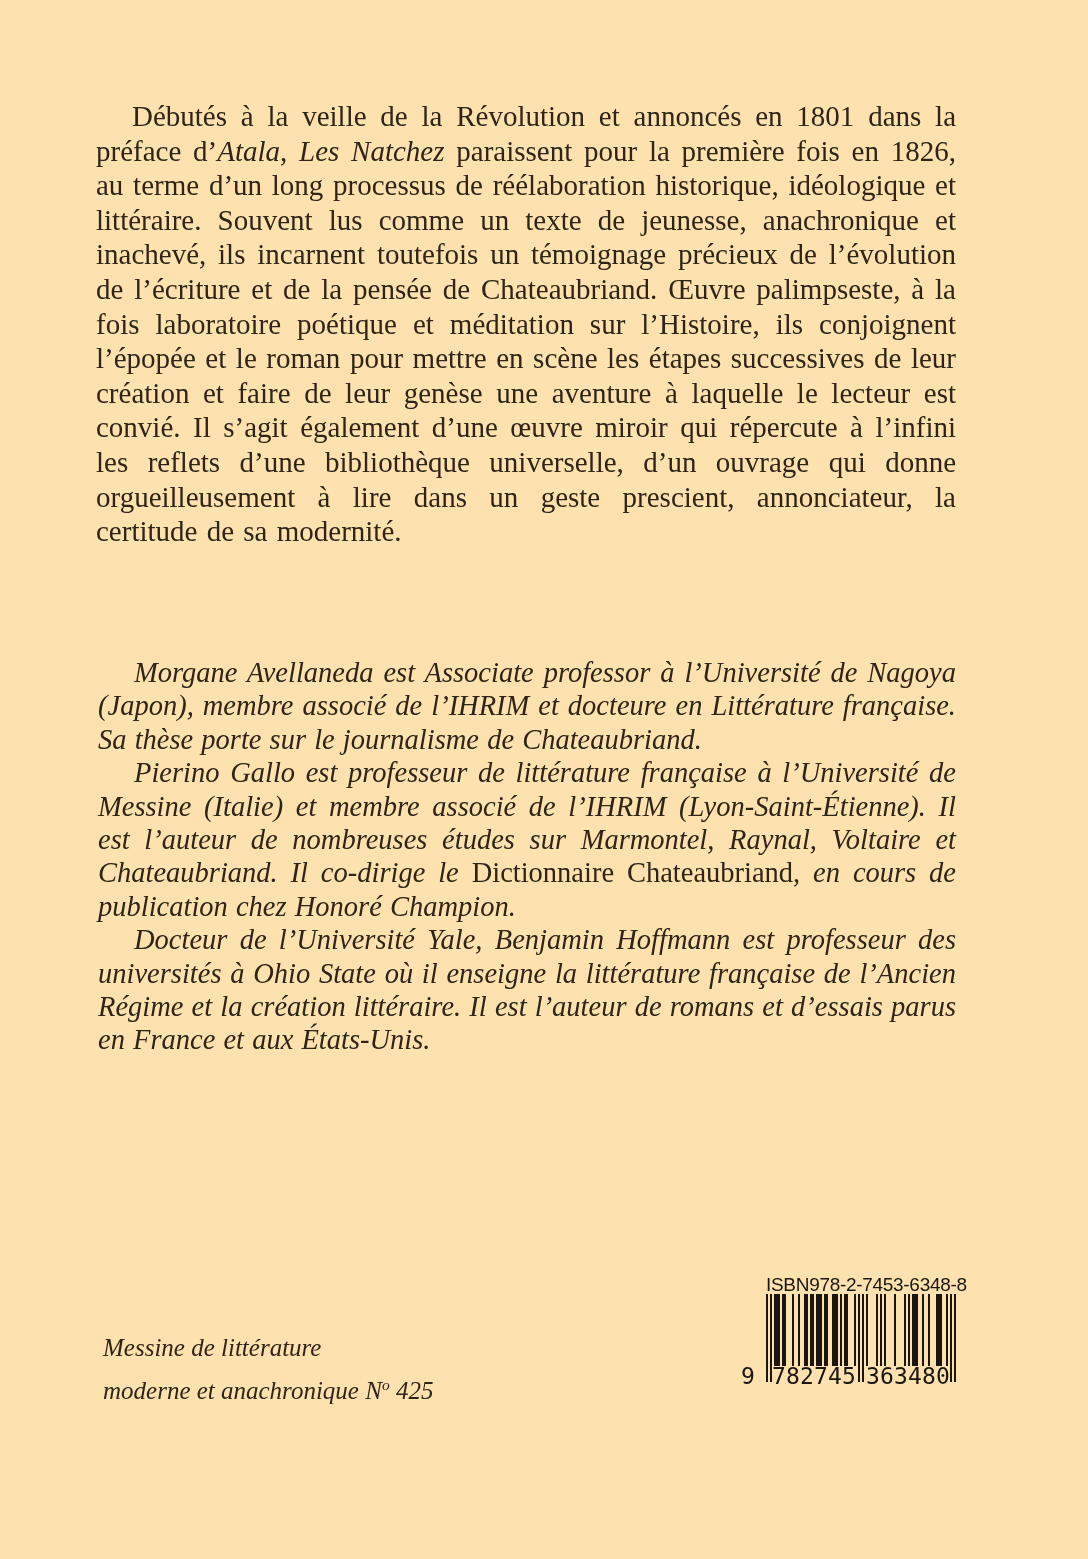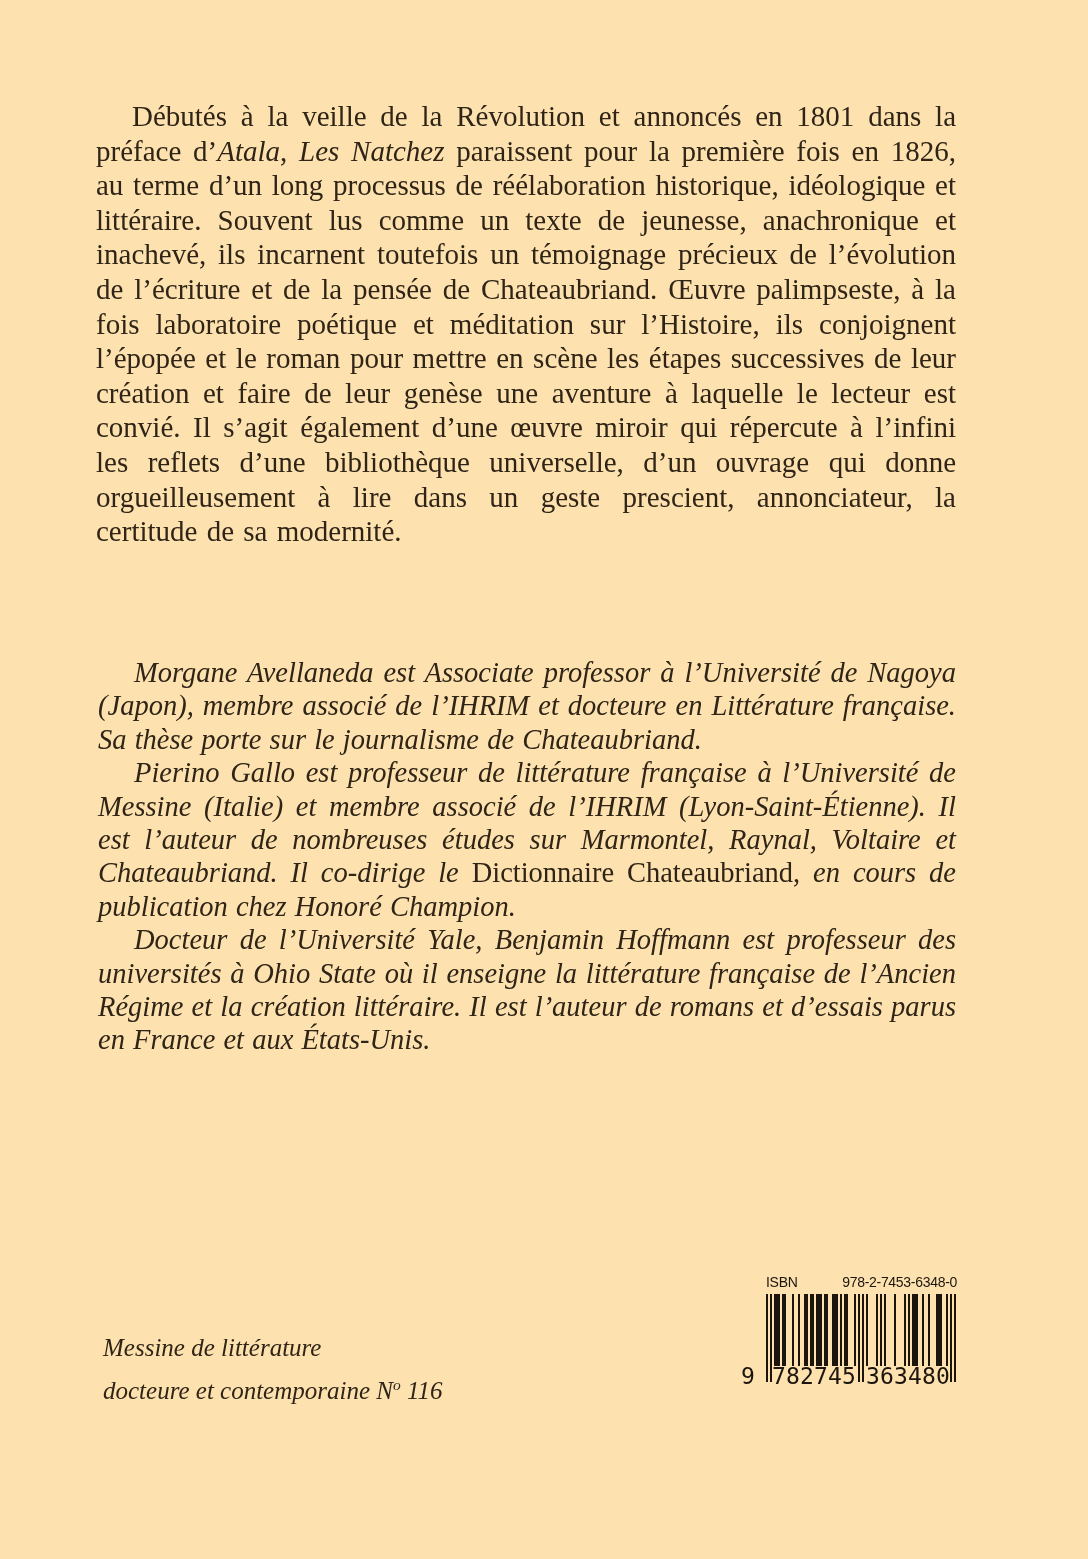--- a/index.html
+++ b/index.html
@@ -26,21 +26,21 @@
   .collection {
     position:absolute; left:103px; top:1329px;
     font-style:italic; font-size:25px; line-height:37px;
     color:#2f2416;
   }
   .collection sup { font-size:0.62em; }
   .isbn-line {
     position:absolute; left:766px; top:1274px; width:191px;
     display:flex; justify-content:space-between;
     font-family:"Liberation Sans", sans-serif;
-    font-size:14px; letter-spacing:-0.3px; color:#1c150d;
+    font-size:19px; letter-spacing:-0.3px; color:#1c150d;
     white-space:nowrap;
     text-align:right;
   }
   .barcode { position:absolute; left:766px; top:1294px; }
   .bc-digit, .bc-digits {
     position:absolute; top:1365px; line-height:1;
     font-family:"DejaVu Sans Mono", monospace;
     font-size:23px; color:#1c150d;
   }
   .bc-d0 { left:741px; }
@@ -57,26 +57,26 @@
     </div>
 
   <div class="bios">
       <p><span style="font-style: italic;">Morgane Avellaneda est Associate professor à l’Université de Nagoya (Japon), membre associé de l’IHRIM et docteure en Littérature française. Sa thèse porte sur le journalisme de Chateaubriand.</span></p>
       <p><span style="font-style: italic;">Pierino Gallo est professeur de littérature française à l’Université de Messine (Italie) et membre associé de l’IHRIM (Lyon-Saint-Étienne). Il est l’auteur de nombreuses études sur Marmontel, Raynal, Voltaire et Chateaubriand. Il co-dirige le </span><span style="font-style: normal;">Dictionnaire Chateaubriand,</span><span style="font-style: italic;"> en cours de publication chez Honoré Champion.</span></p>
       <p><span style="">Docteur de l’Université Yale, Benjamin Hoffmann est professeur des universités à Ohio State où il enseigne la littérature française de l’Ancien Régime et la création littéraire. Il est l’auteur de romans et d’essais parus en France et aux États-Unis.</span></p>
     </div>
 
   <div class="collection">
     <div>Messine de littérature</div>
-    <div><span>docteure et contemporaine N</span><sup>o</sup><span> 116</span></div>
+    <div><span>moderne et anachronique N</span><sup>o</sup><span> 425</span></div>
   </div>
 
   <div class="isbn-line">
     <span>ISBN</span>
-    <span>978-2-7453-6348-0</span>
+    <span>978-2-7453-6348-8</span>
   </div>
 
   <svg class="barcode" id="barcode" width="190" height="88">
       <rect x="0" y="0" width="2" height="88" fill="#1c150d"></rect>
       <rect x="4" y="0" width="2" height="88" fill="#1c150d"></rect>
       <rect x="8" y="0" width="6" height="72" fill="#1c150d"></rect>
       <rect x="16" y="0" width="4" height="72" fill="#1c150d"></rect>
       <rect x="26" y="0" width="2" height="72" fill="#1c150d"></rect>
       <rect x="32" y="0" width="2" height="72" fill="#1c150d"></rect>
       <rect x="38" y="0" width="4" height="72" fill="#1c150d"></rect>

